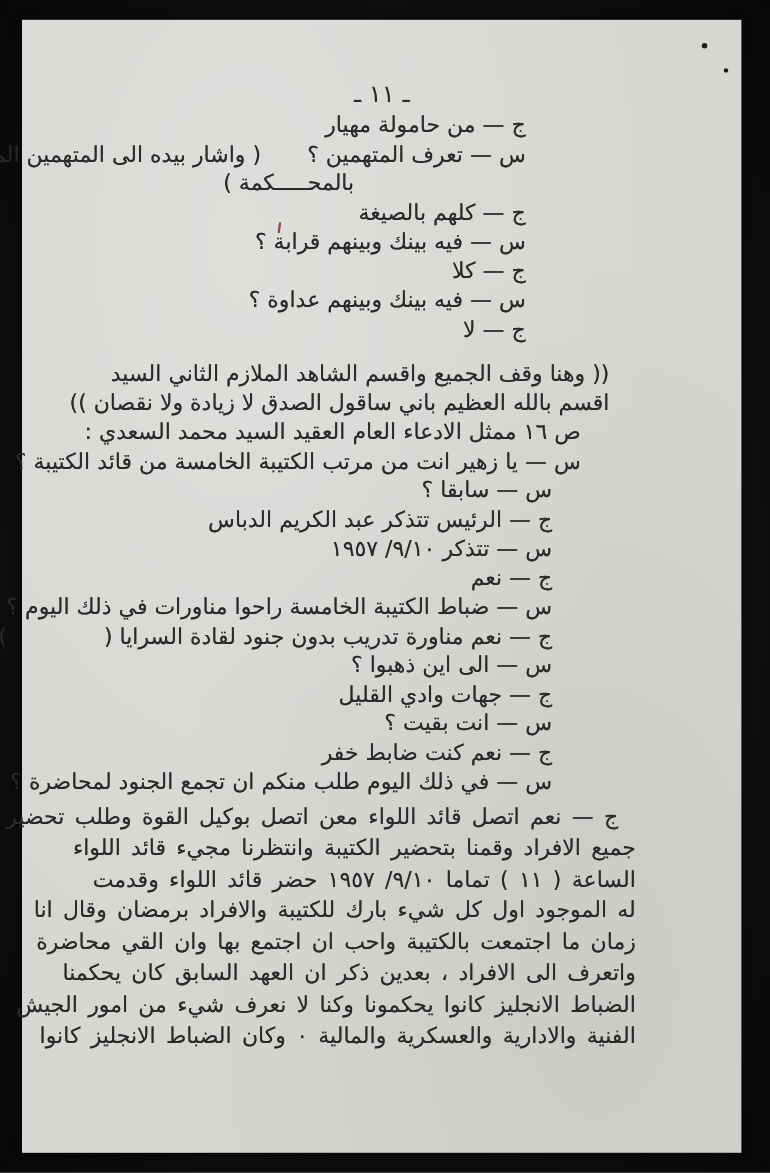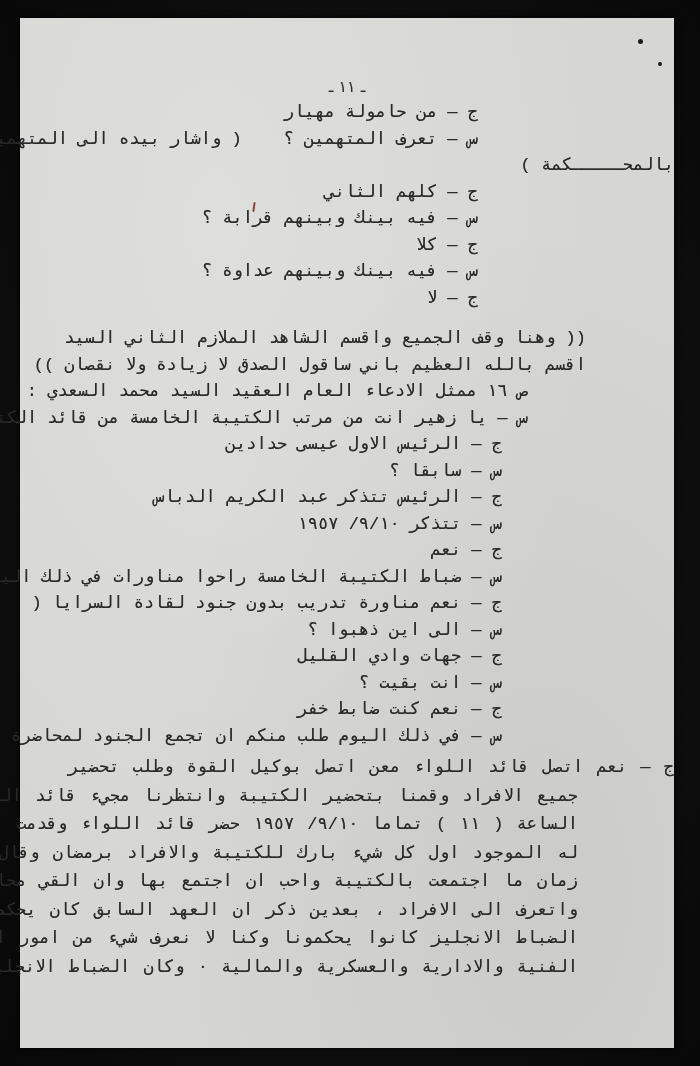--- a/index.html
+++ b/index.html
@@ -13,38 +13,37 @@
     position:absolute; left:20px; top:18px; width:654px; height:1030px;
     background:
       radial-gradient(ellipse at 30% 20%, rgba(255,255,255,.20), rgba(255,255,255,0) 60%),
       radial-gradient(ellipse at 80% 85%, rgba(0,0,0,.05), rgba(0,0,0,0) 55%),
       var(--paper,#d6d6d3);
     box-shadow:0 0 6px rgba(0,0,0,.8);
     padding-top:56px; box-sizing:border-box;
   }
   .pagenum{
     direction:rtl; text-align:center;
-    font-size:16px; line-height:26px; color:var(--ink,#2a2a2a);
+    font-size:22px; line-height:26px; color:var(--ink,#2a2a2a);
     letter-spacing:1px;
   }
   .lines{position:relative;}
   .line{
     direction:rtl; unicode-bidi:plaintext; text-align:right;
-    font-size:17px; line-height:26.5px; color:var(--ink,#2a2a2a);
+    font-size:20px; line-height:26.5px; color:var(--ink,#2a2a2a);
     white-space:nowrap;
     text-shadow:0 0 .5px rgba(20,20,20,.55);
-    font-family:Liberation Mono, monospace;
   }
   .s-qa    {margin-right:196px;}
-  .s-cont  {}
-  .s-oath  {margin-right:88px;}
+  .s-cont  {margin-right:352px;}
+  .s-oath  {margin-right:120px;}
   .s-oath2 {margin-right:220px;}
   .s-q16   {margin-right:146px;}
   .s-qa2   {margin-right:172px;}
-  .s-pfirst{margin-top:4px; word-spacing:3px; line-height:28.5px;}
+  .s-pfirst{margin-right:112px; margin-top:4px; word-spacing:3px; line-height:28.5px;}
   .s-para  {margin-right:96px; word-spacing:3px; line-height:28.5px;}
   .s-gaptop{margin-top:14px;}
   .gap{display:inline-block; height:1px;}
   .s-qa .gap{width:42px;}
   .s-qa2 .gap{width:88px;}
   .dot{position:absolute; background:#1b1b1b; border-radius:50%;}
   .dot1{left:618px; top:21px; width:5px; height:5px;}
   .dot2{left:638px; top:44px; width:4px; height:4px;}
   .speck{
     position:absolute; left:233px; top:184px; width:2px; height:10px;
@@ -54,30 +53,29 @@
 </head>
 <body>
 
 <div>
   <div class="paper">
     <div class="pagenum">ـ ١١ ـ</div>
     <div class="lines">
         <div class="line s-qa"><span>ج — من حامولة مهيار</span></div>
         <div class="line s-qa"><span>س — تعرف المتهمين ؟</span><span class="gap"></span><span>( واشار بيده الى المتهمين الموجودين</span></div>
         <div class="line s-cont"><span>بالمحـــــكمة )</span></div>
-        <div class="line s-qa"><span>ج — كلهم الثاني</span></div>
+        <div class="line s-qa"><span>ج — كلهم بالصيغة</span></div>
         <div class="line s-qa"><span>س — فيه بينك وبينهم قرابة ؟</span></div>
         <div class="line s-qa"><span>ج — كلا</span></div>
         <div class="line s-qa"><span>س — فيه بينك وبينهم عداوة ؟</span></div>
         <div class="line s-qa"><span>ج — لا</span></div>
         <div class="line s-oath s-gaptop"><span>(( وهنا وقف الجميع واقسم الشاهد الملازم الثاني السيد</span></div>
         <div class="line s-oath"><span>اقسم بالله العظيم باني ساقول الصدق لا زيادة ولا نقصان ))</span></div>
         <div class="line s-q16"><span>ص ١٦ ممثل الادعاء العام العقيد السيد محمد السعدي :</span></div>
         <div class="line s-q16"><span>س — يا زهير انت من مرتب الكتيبة الخامسة من قائد الكتيبة ؟</span></div>
-        <div class="line s-qa2"><span>ج — الرئيس الاول عيسى حدادين</span></div>
         <div class="line s-qa2"><span>س — سابقا ؟</span></div>
         <div class="line s-qa2"><span>ج — الرئيس تتذكر عبد الكريم الدباس</span></div>
         <div class="line s-qa2"><span>س — تتذكر ١٠‏/‏٩‏/‏ ١٩٥٧</span></div>
         <div class="line s-qa2"><span>ج — نعم</span></div>
         <div class="line s-qa2"><span>س — ضباط الكتيبة الخامسة راحوا مناورات في ذلك اليوم ؟</span></div>
         <div class="line s-qa2"><span>ج — نعم مناورة تدريب بدون جنود لقادة السرايا (</span><span class="gap"></span><span>)</span></div>
         <div class="line s-qa2"><span>س — الى اين ذهبوا ؟</span></div>
         <div class="line s-qa2"><span>ج — جهات وادي القليل</span></div>
         <div class="line s-qa2"><span>س — انت بقيت ؟</span></div>
         <div class="line s-qa2"><span>ج — نعم كنت ضابط خفر</span></div>

